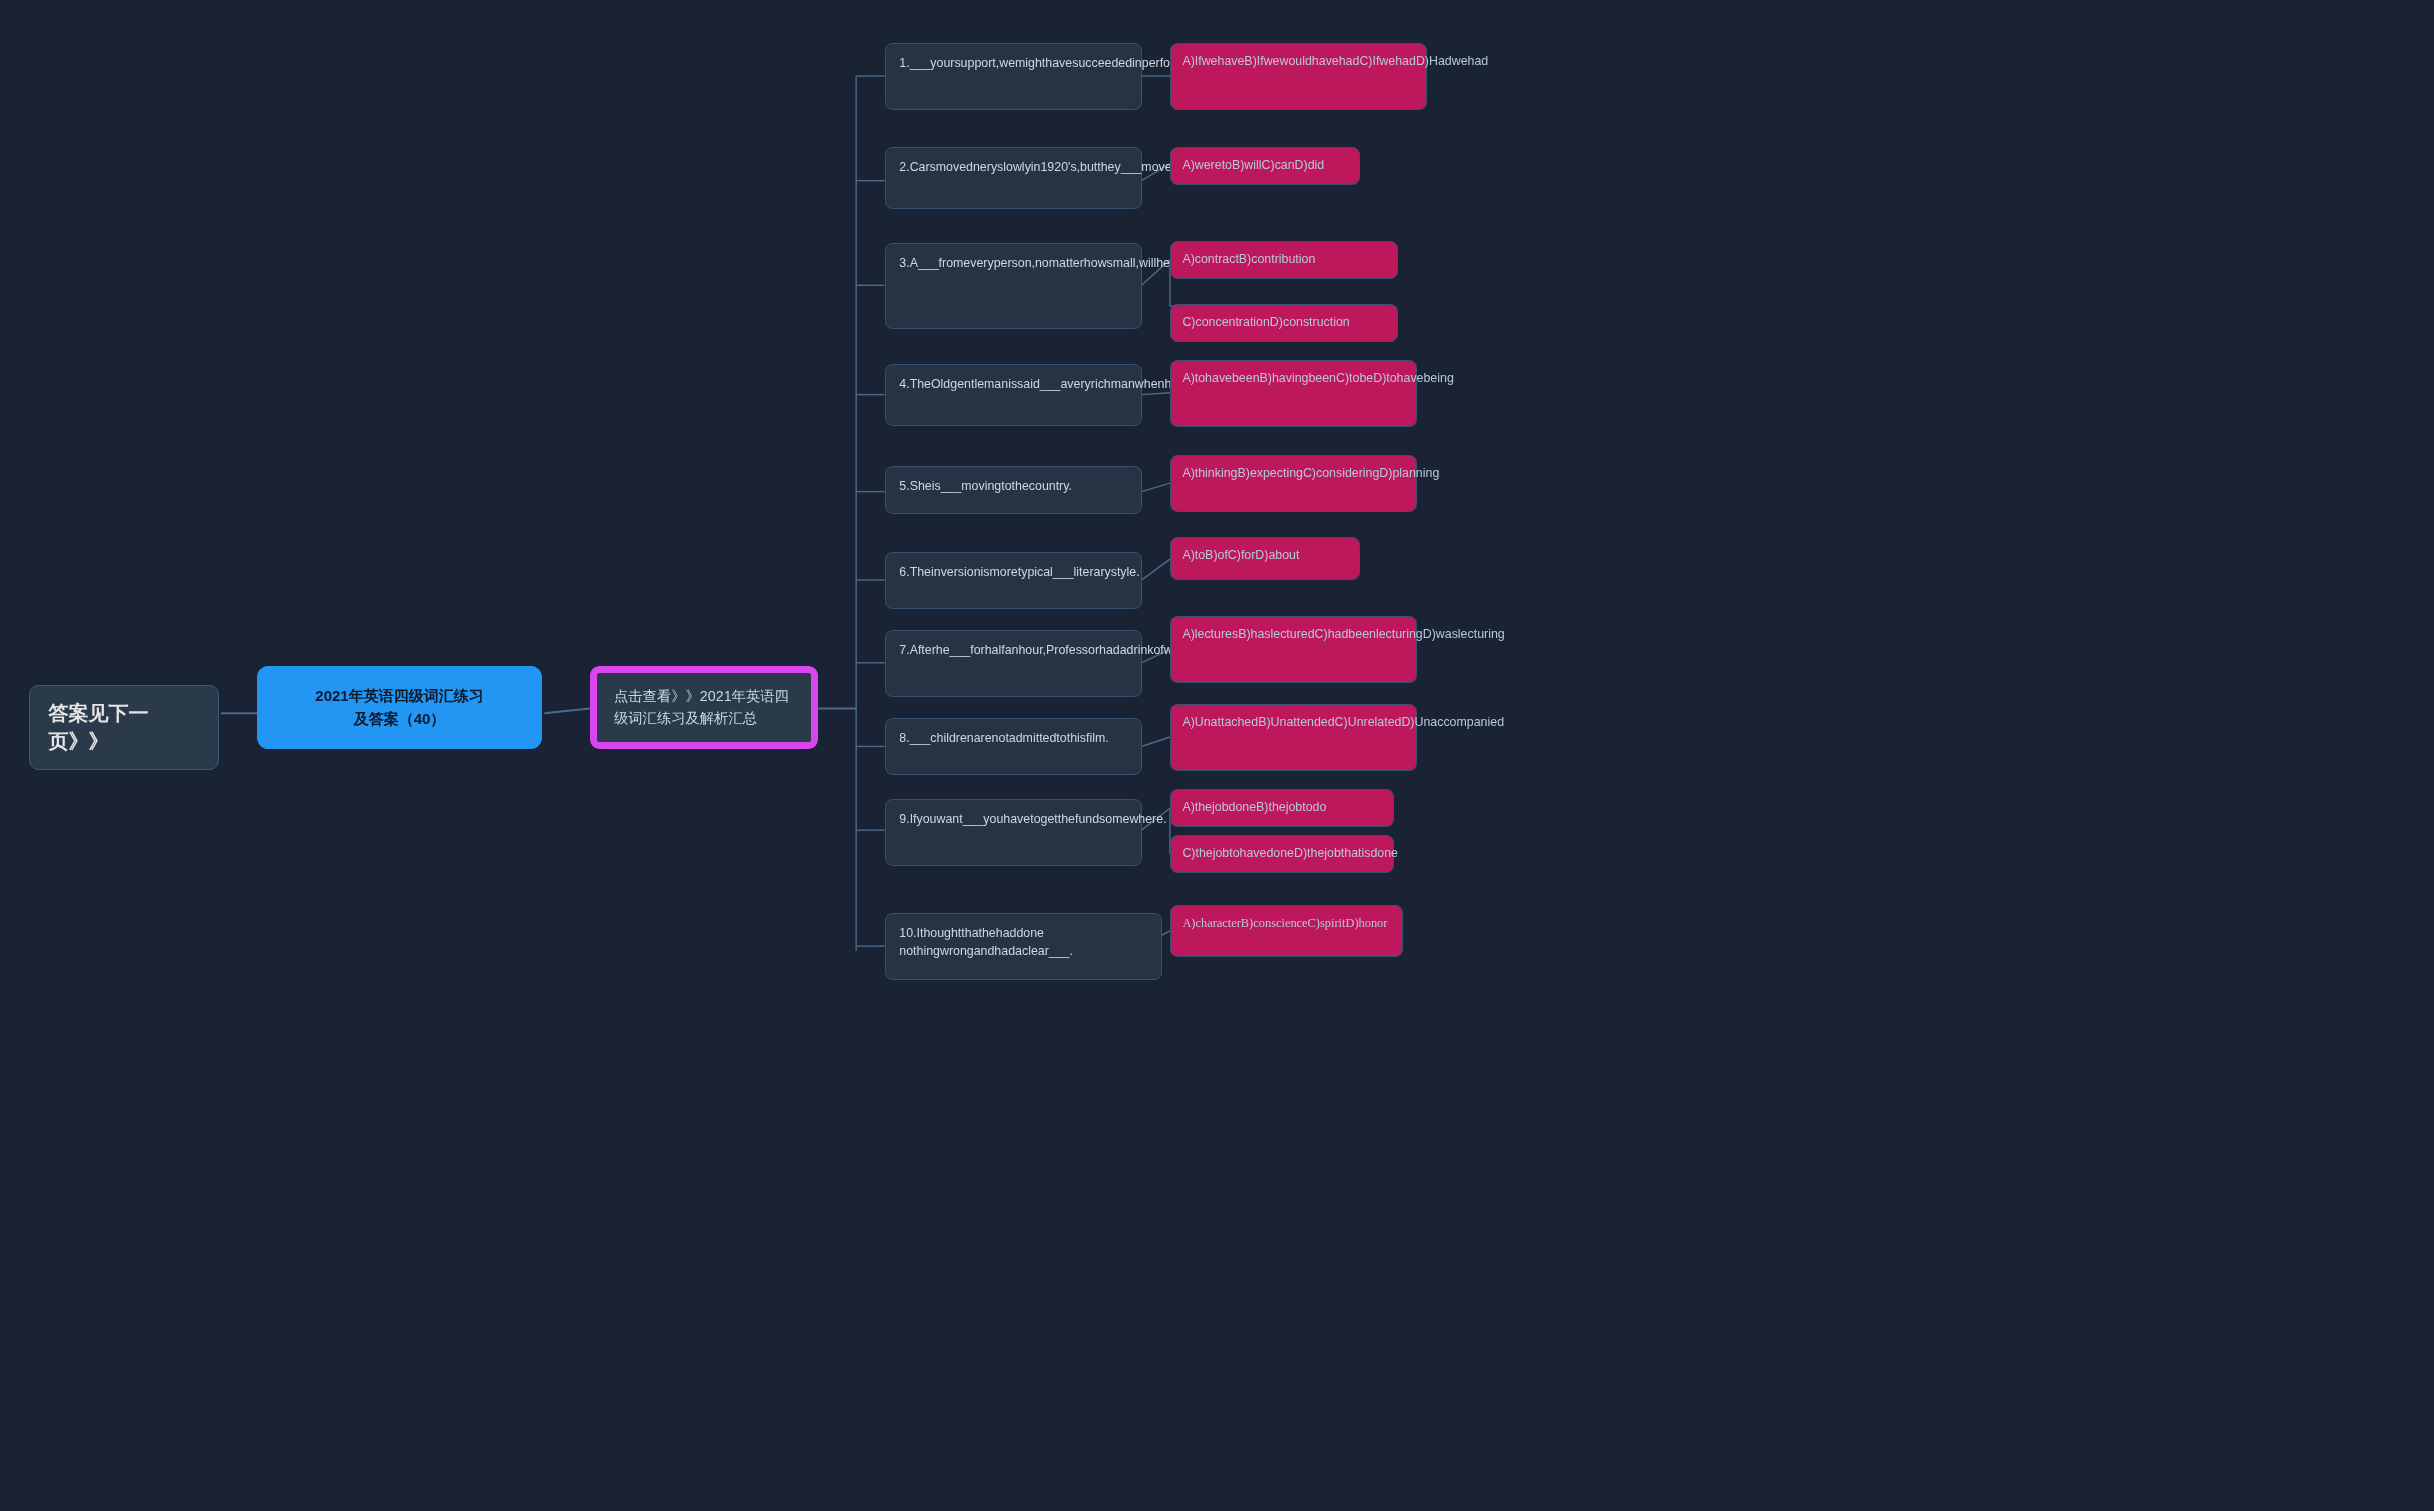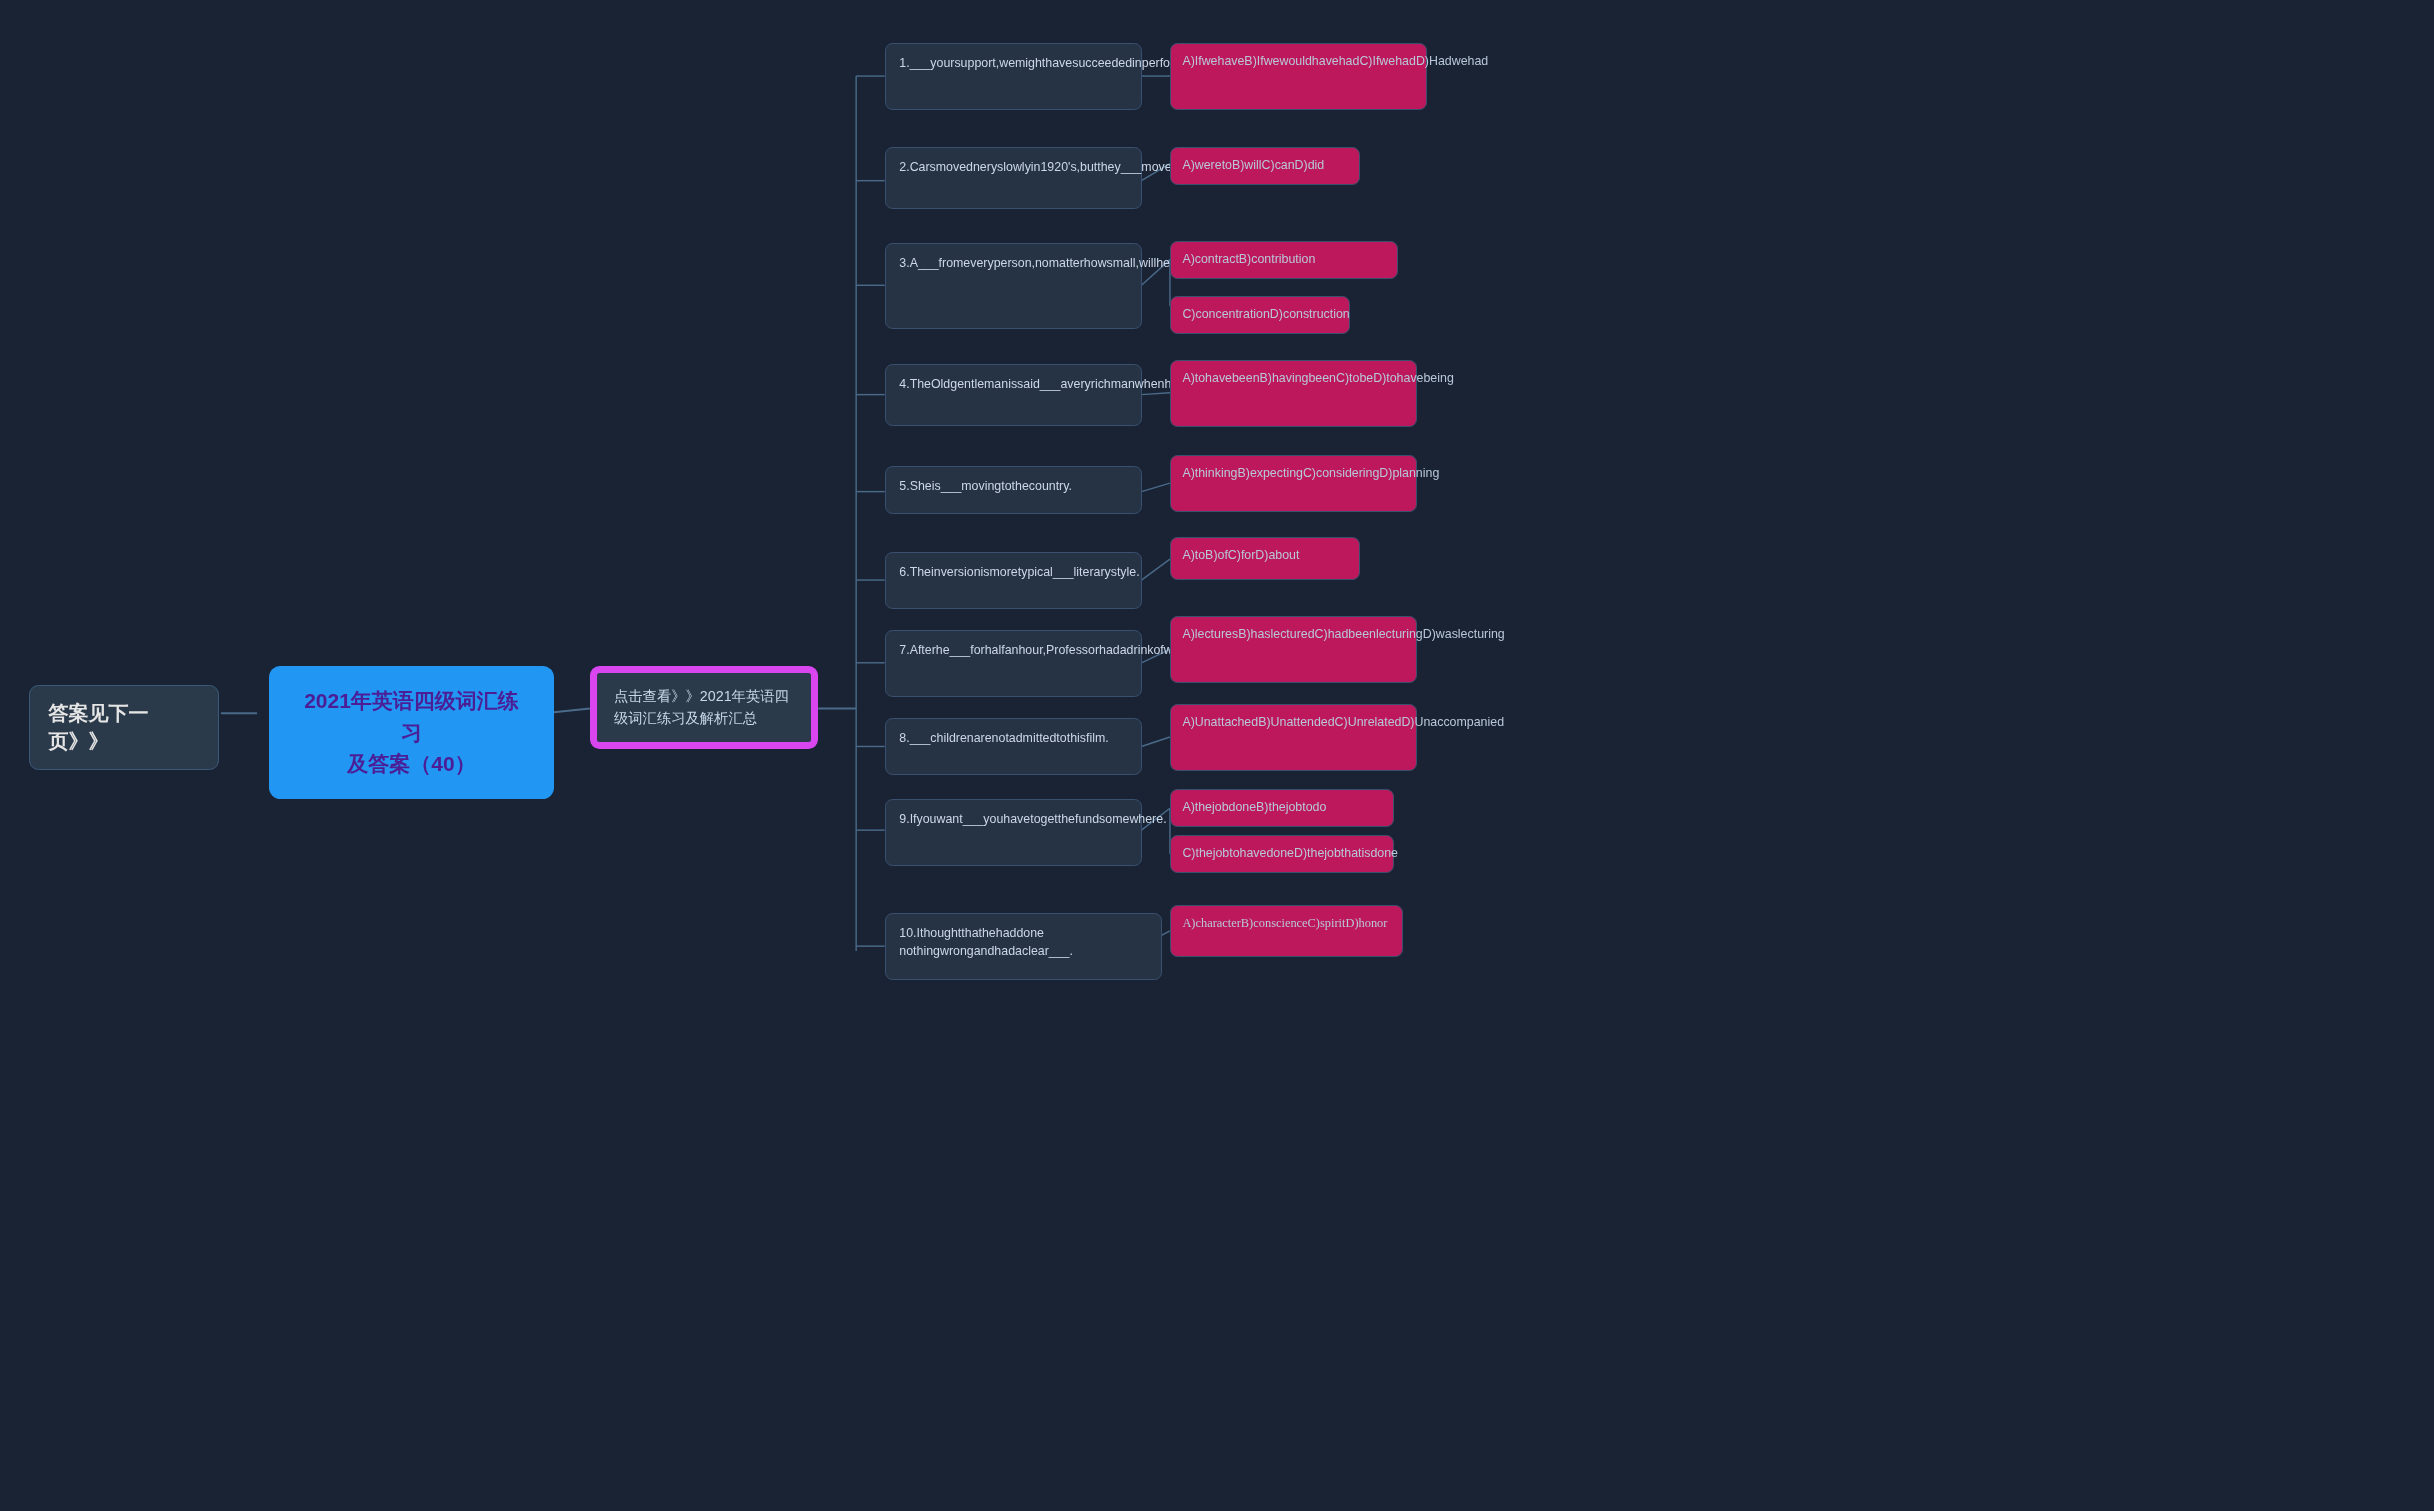--- a/index.html
+++ b/index.html
@@ -46,28 +46,27 @@
       color: #e5e5e5;
       font-size: 20px;
       font-weight: bold;
       padding: 13.3px 19px;
       border-radius: 9.5px;
     }
 
     
     .node-title {
       background: #2196f3;
-      color: #4c1d95;
-      font-size: 21px;
+      color: #0f172a;
+      font-size: 15px;
       font-weight: bold;
       text-align: center;
       border-radius: 11.4px;
       padding: 19px 28.5px;
       line-height: 1.5;
-      margin-left: 12px;
     }
 
     
     .node-link {
       background: #2a3a4a;
       border: 7px solid #d946ef;
       color: #c8d8e8;
       font-size: 14.3px;
       border-radius: 9.5px;
       padding: 13.3px 17px;
@@ -184,21 +183,21 @@
   <div class="node node-options" style="left:1170px; top:147px; width:190px; min-height:38px;">
     <span>A)weretoB)willC)canD)did</span>
   </div>
 
   <div class="node node-question" style="left:885px; top:243px; width:257px; min-height:86px;">
     <span>3.A___fromeveryperson,nomatterhowsmall,willhelptheRedCrossreachthegoalof$100,000.</span>
   </div>
   <div class="node node-options" style="left:1170px; top:241px; width:228px; min-height:38px;">
     <span>A)contractB)contribution</span>
   </div>
-  <div class="node node-options" style="left:1170px; top:296px; width:180px; min-height:38px;">
+  <div class="node node-options" style="left:1170px; top:304px; width:228px; min-height:38px;">
     <span>C)concentrationD)construction</span>
   </div>
 
   <div class="node node-question" style="left:885px; top:364px; width:257px; min-height:62px;">
     <span>4.TheOldgentlemanissaid___averyrichmanwhenhewasyoung.</span>
   </div>
   <div class="node node-options" style="left:1170px; top:360px; width:247px; min-height:67px;">
     <span>A)tohavebeenB)havingbeenC)tobeD)tohavebeing</span>
   </div>
 

